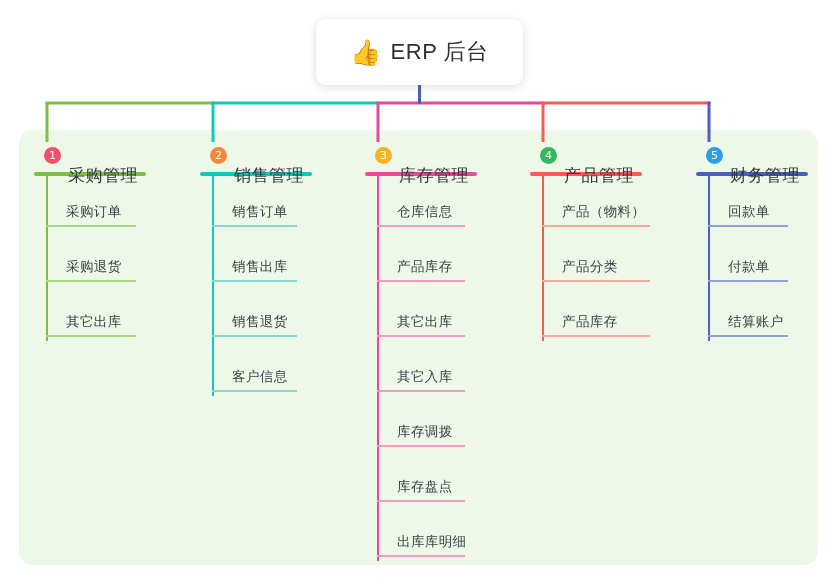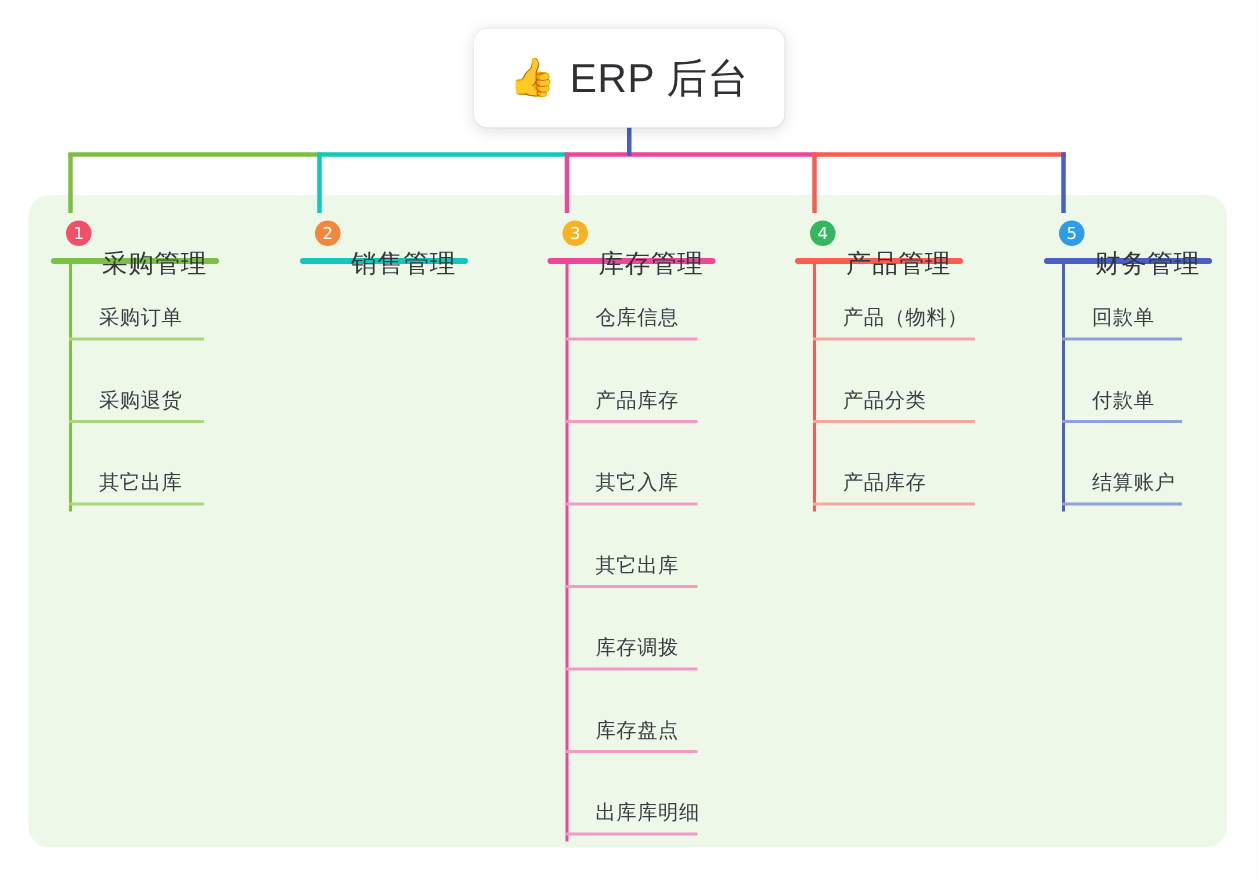--- a/index.html
+++ b/index.html
@@ -34,21 +34,21 @@
     display: flex;
     align-items: center;
     gap: 9px;
   }
   .thumb-icon {
     font-size: 25px;
     line-height: 1;
     display: block;
   }
   #root-title {
-    font-size: 27px;
+    font-size: 22px;
     color: #2f3034;
     letter-spacing: 0.5px;
     white-space: nowrap;
   }
 
   
   #connectors {
     position: absolute;
     left: 0;
     top: 0;
@@ -193,43 +193,62 @@
           <div class="leaf-rule" style="background: rgb(169, 214, 126); width: 90px;"></div>
         </div>
       </div>
     </div>
     <div class="column" style="left: 200px;">
       <div class="col-header">
         <span class="badge" style="background: rgb(242, 136, 60);">2</span>
         <span class="col-title">销售管理</span>
       </div>
       <div class="col-rule" style="background: rgb(20, 198, 187); width: 112px;"></div>
+      <div class="col-body">
+        <div class="spine" style="background: rgb(20, 198, 187);"></div>
+        <div class="leaf">
+          <span class="leaf-label">销售订单</span>
+          <div class="leaf-rule" style="background: rgb(132, 217, 210); width: 85px;"></div>
+        </div>
+        <div class="leaf">
+          <span class="leaf-label">销售出库</span>
+          <div class="leaf-rule" style="background: rgb(132, 217, 210); width: 85px;"></div>
+        </div>
+        <div class="leaf">
+          <span class="leaf-label">销售退货</span>
+          <div class="leaf-rule" style="background: rgb(132, 217, 210); width: 85px;"></div>
+        </div>
+        <div class="leaf">
+          <span class="leaf-label">客户信息</span>
+          <div class="leaf-rule" style="background: rgb(132, 217, 210); width: 85px;"></div>
+        </div>
+      </div>
     </div>
     <div class="column" style="left: 365px;">
       <div class="col-header">
         <span class="badge" style="background: rgb(245, 179, 36);">3</span>
         <span class="col-title">库存管理</span>
       </div>
       <div class="col-rule" style="background: rgb(236, 72, 153); width: 112px;"></div>
       <div class="col-body">
         <div class="spine" style="background: rgb(236, 72, 153);"></div>
         <div class="leaf">
           <span class="leaf-label">仓库信息</span>
           <div class="leaf-rule" style="background: rgb(240, 154, 196); width: 88px;"></div>
         </div>
         <div class="leaf">
           <span class="leaf-label">产品库存</span>
           <div class="leaf-rule" style="background: rgb(240, 154, 196); width: 88px;"></div>
         </div>
         <div class="leaf">
+          <span class="leaf-label">其它出库</span>
+          <div class="leaf-rule" style="background: rgb(240, 154, 196); width: 88px;"></div>
+        </div>
+        <div class="leaf">
           <span class="leaf-label">其它入库</span>
-          <div class="leaf-rule" style="background: rgb(240, 154, 196); width: 88px;"></div>
-        </div>
-        <div class="leaf">
-          <span class="leaf-label">其它出库</span>
           <div class="leaf-rule" style="background: rgb(240, 154, 196); width: 88px;"></div>
         </div>
         <div class="leaf">
           <span class="leaf-label">库存调拨</span>
           <div class="leaf-rule" style="background: rgb(240, 154, 196); width: 88px;"></div>
         </div>
         <div class="leaf">
           <span class="leaf-label">库存盘点</span>
           <div class="leaf-rule" style="background: rgb(240, 154, 196); width: 88px;"></div>
         </div>

